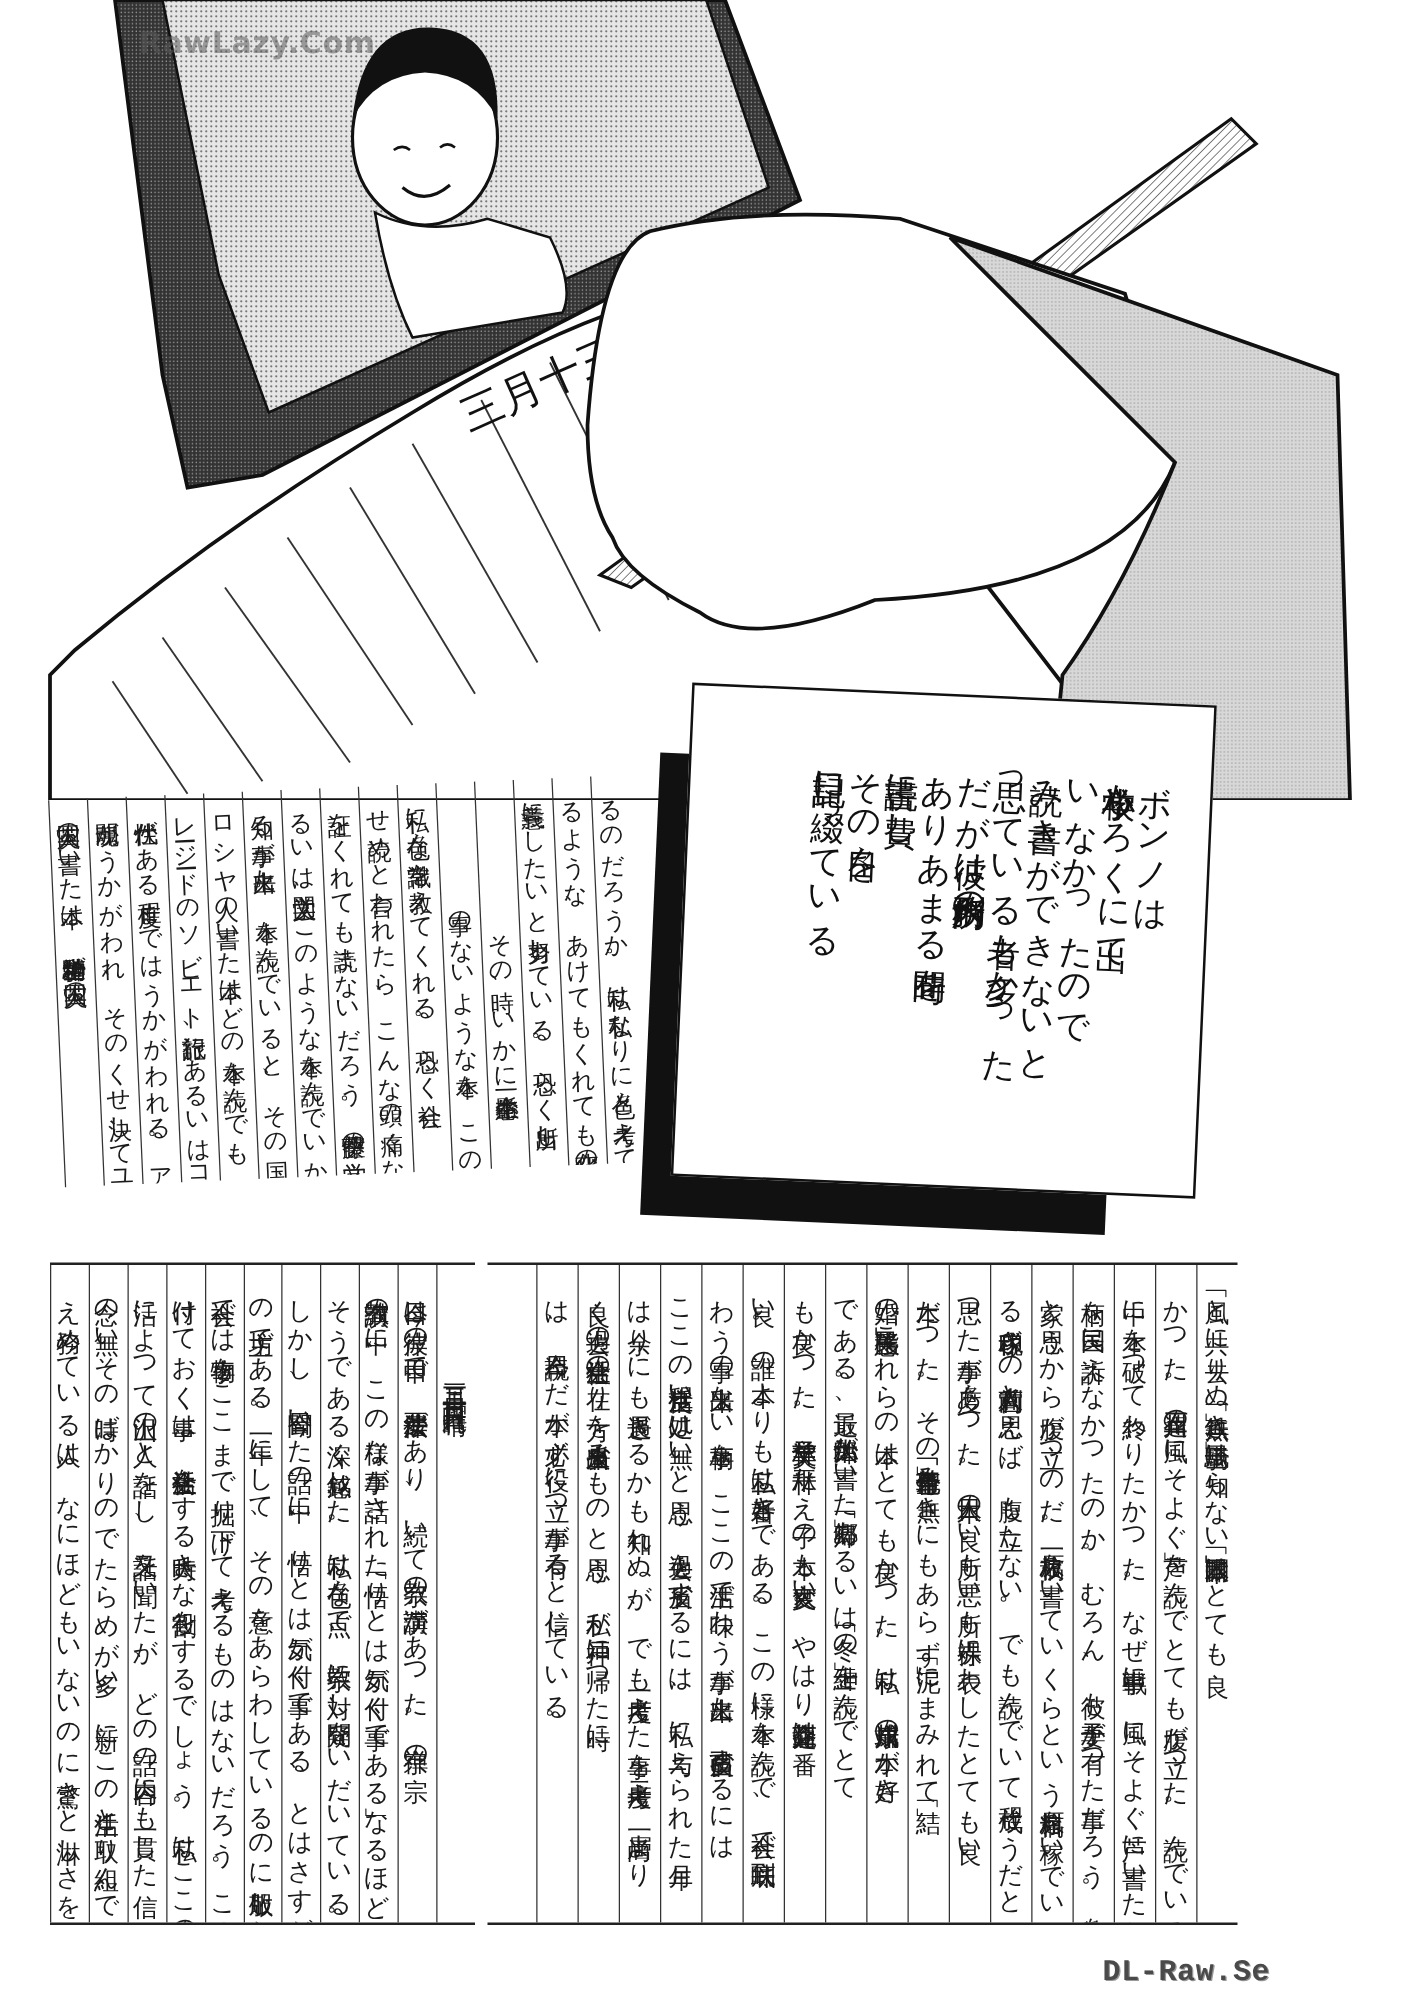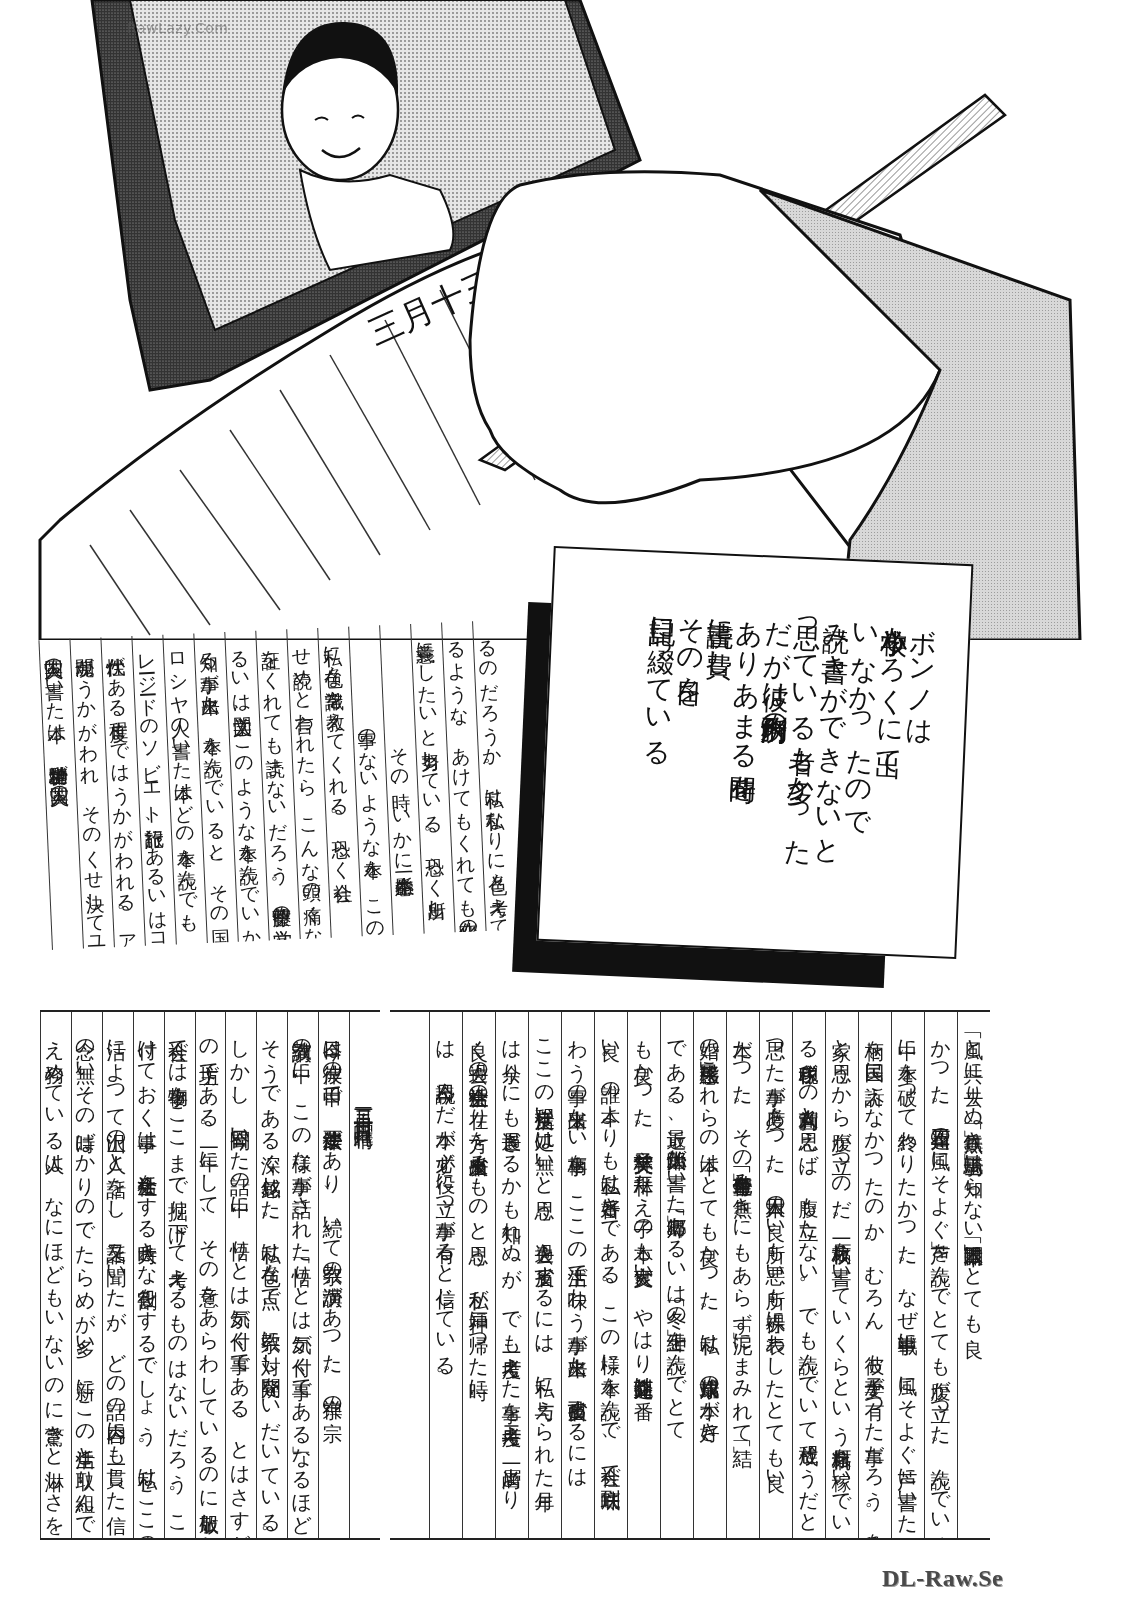--- a/index.html
+++ b/index.html
@@ -2,25 +2,25 @@
 <html><head>
 <meta charset="utf-8">
 <style>
   * { box-sizing: border-box; margin: 0; padding: 0; }
   html, body { width: 1125px; height: 1600px; background: #fff; overflow: hidden; }
   body { position: relative; font-family: "DejaVu Sans", sans-serif; color: #111; }
 
   .art { position: absolute; left: 0; top: 0; width: 1125px; height: 640px; }
 
   .watermark-top {
-    position: absolute; left: 127px; top: 20px; font-family: "DejaVu Sans", sans-serif;
-    font-weight: normal; font-size: 14px; color: rgba(90,90,90,0.55); letter-spacing: 0.5px;
+    position: absolute; left: 111px; top: 20px; font-family: "DejaVu Sans", sans-serif;
+    font-weight: bold; font-size: 24px; color: rgba(90,90,90,0.55); letter-spacing: 0.5px;
   }
   .watermark-bottom {
-    position: absolute; left: 882px; top: 1565px; font-family: Liberation Serif, serif;
+    position: absolute; left: 882px; top: 1565px; font-family: Liberation Mono, monospace;
     font-weight: bold; font-size: 24px; color: #4a4a4a; letter-spacing: 0.5px;
     text-shadow: 1px 1px 0 #999;
   }
 
   
   .caption-shadow {
     position: absolute; left: 520px; top: 610px; width: 372px; height: 370px;
     background: #111; transform: rotate(2.5deg);
   }
   .caption-box {

